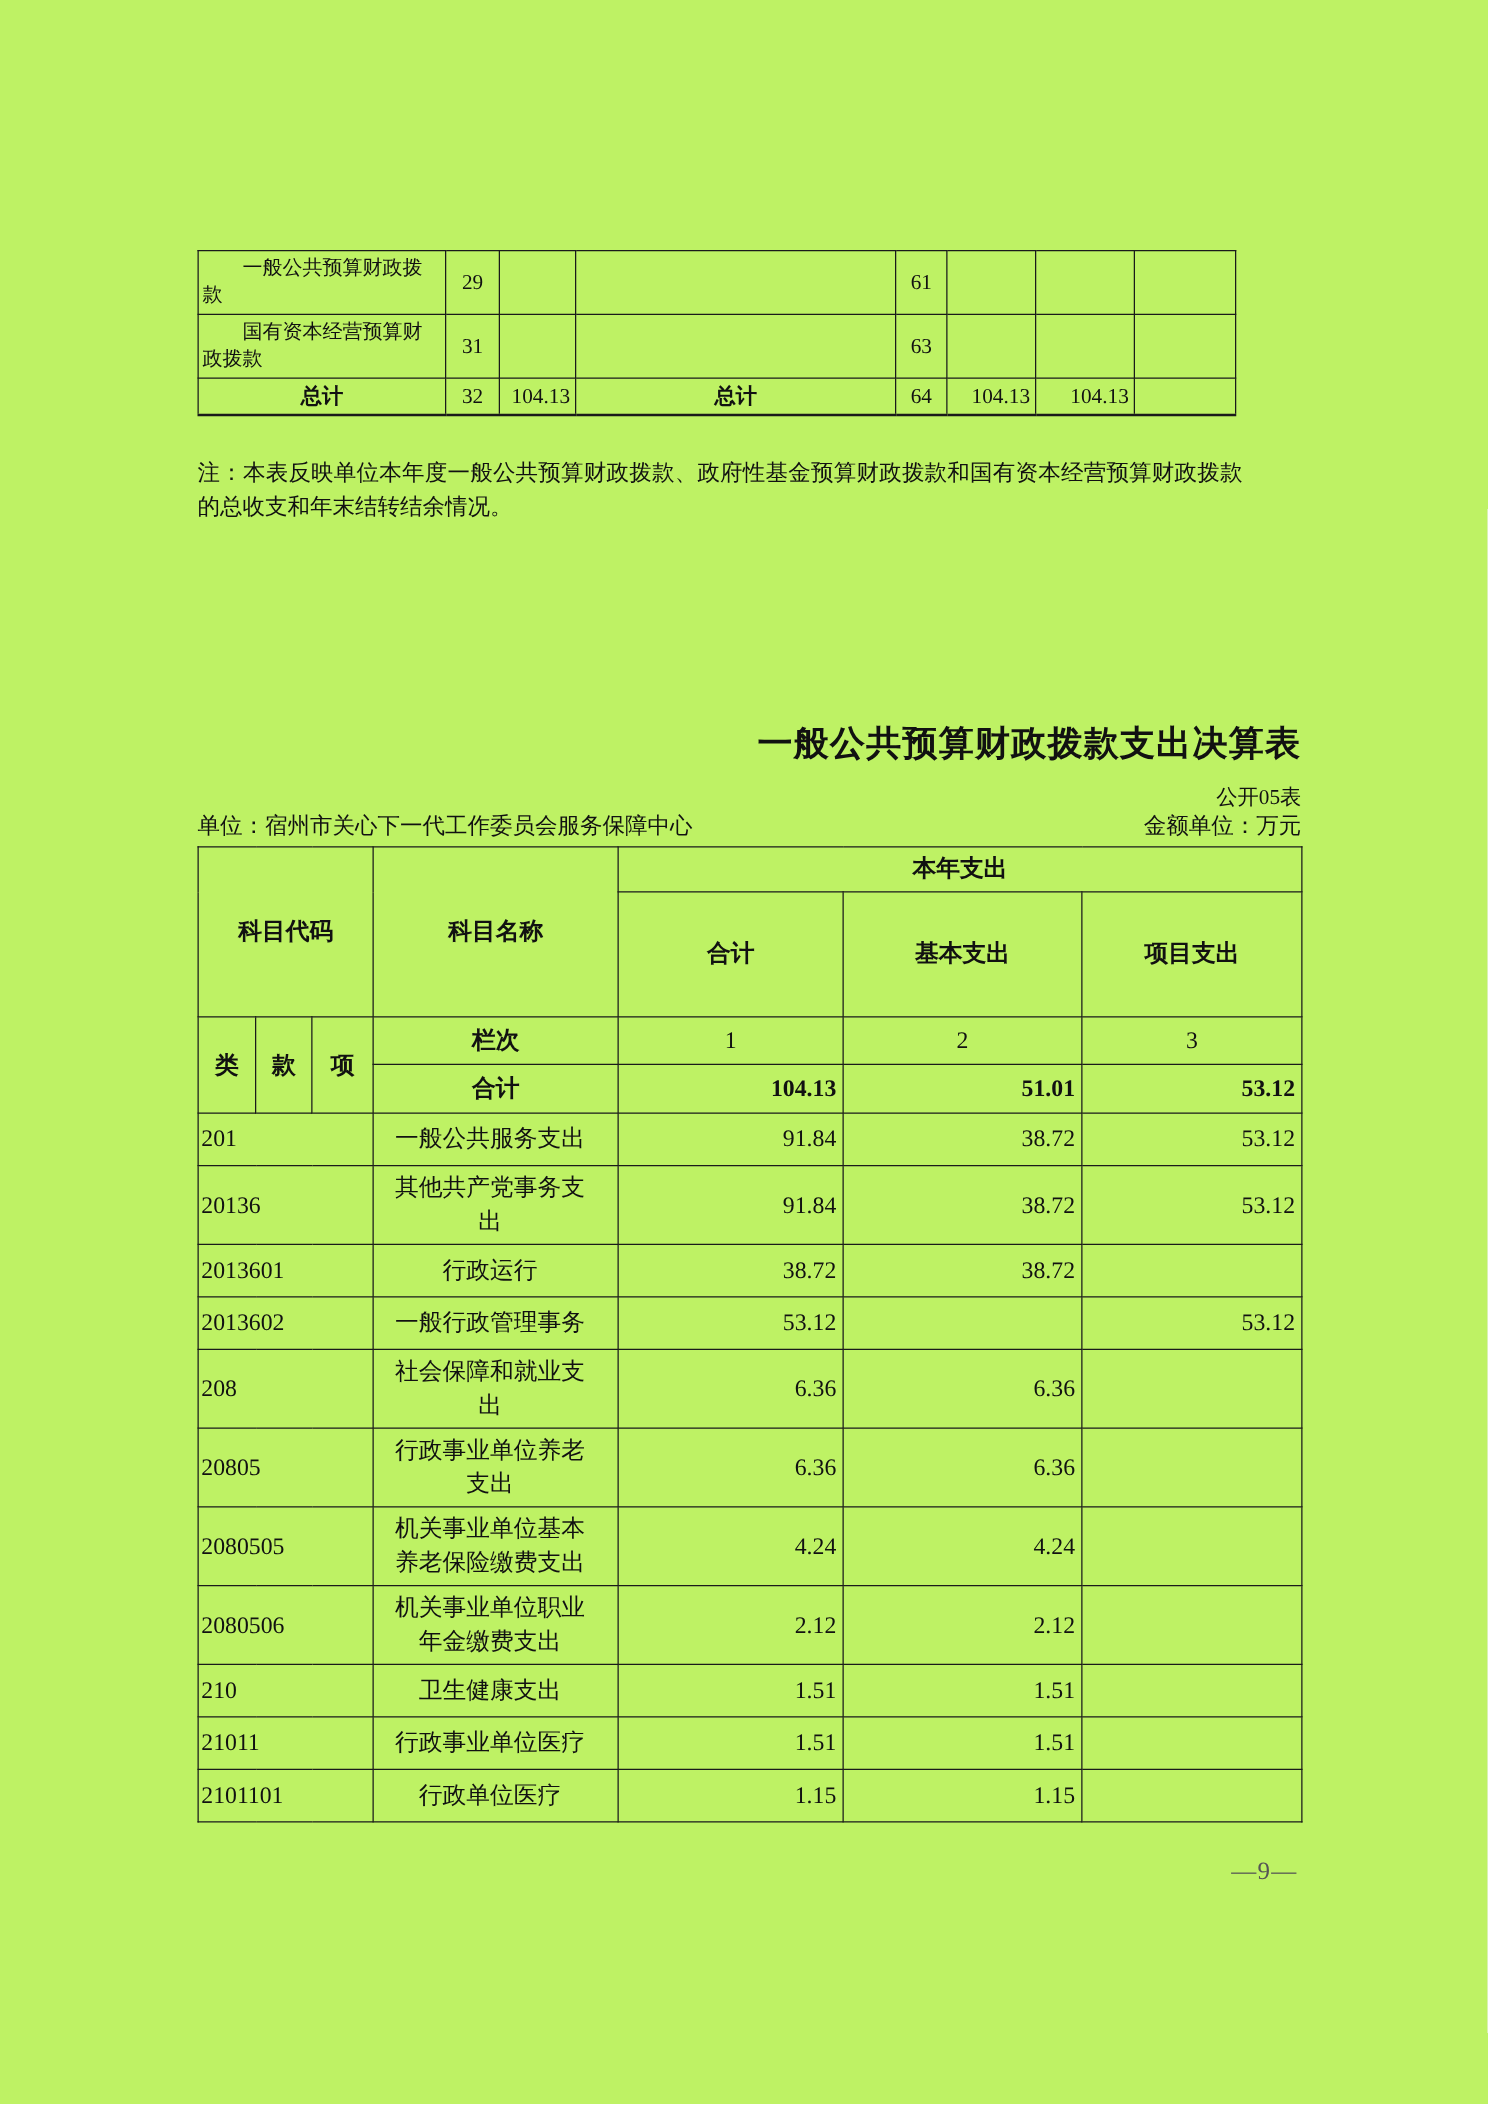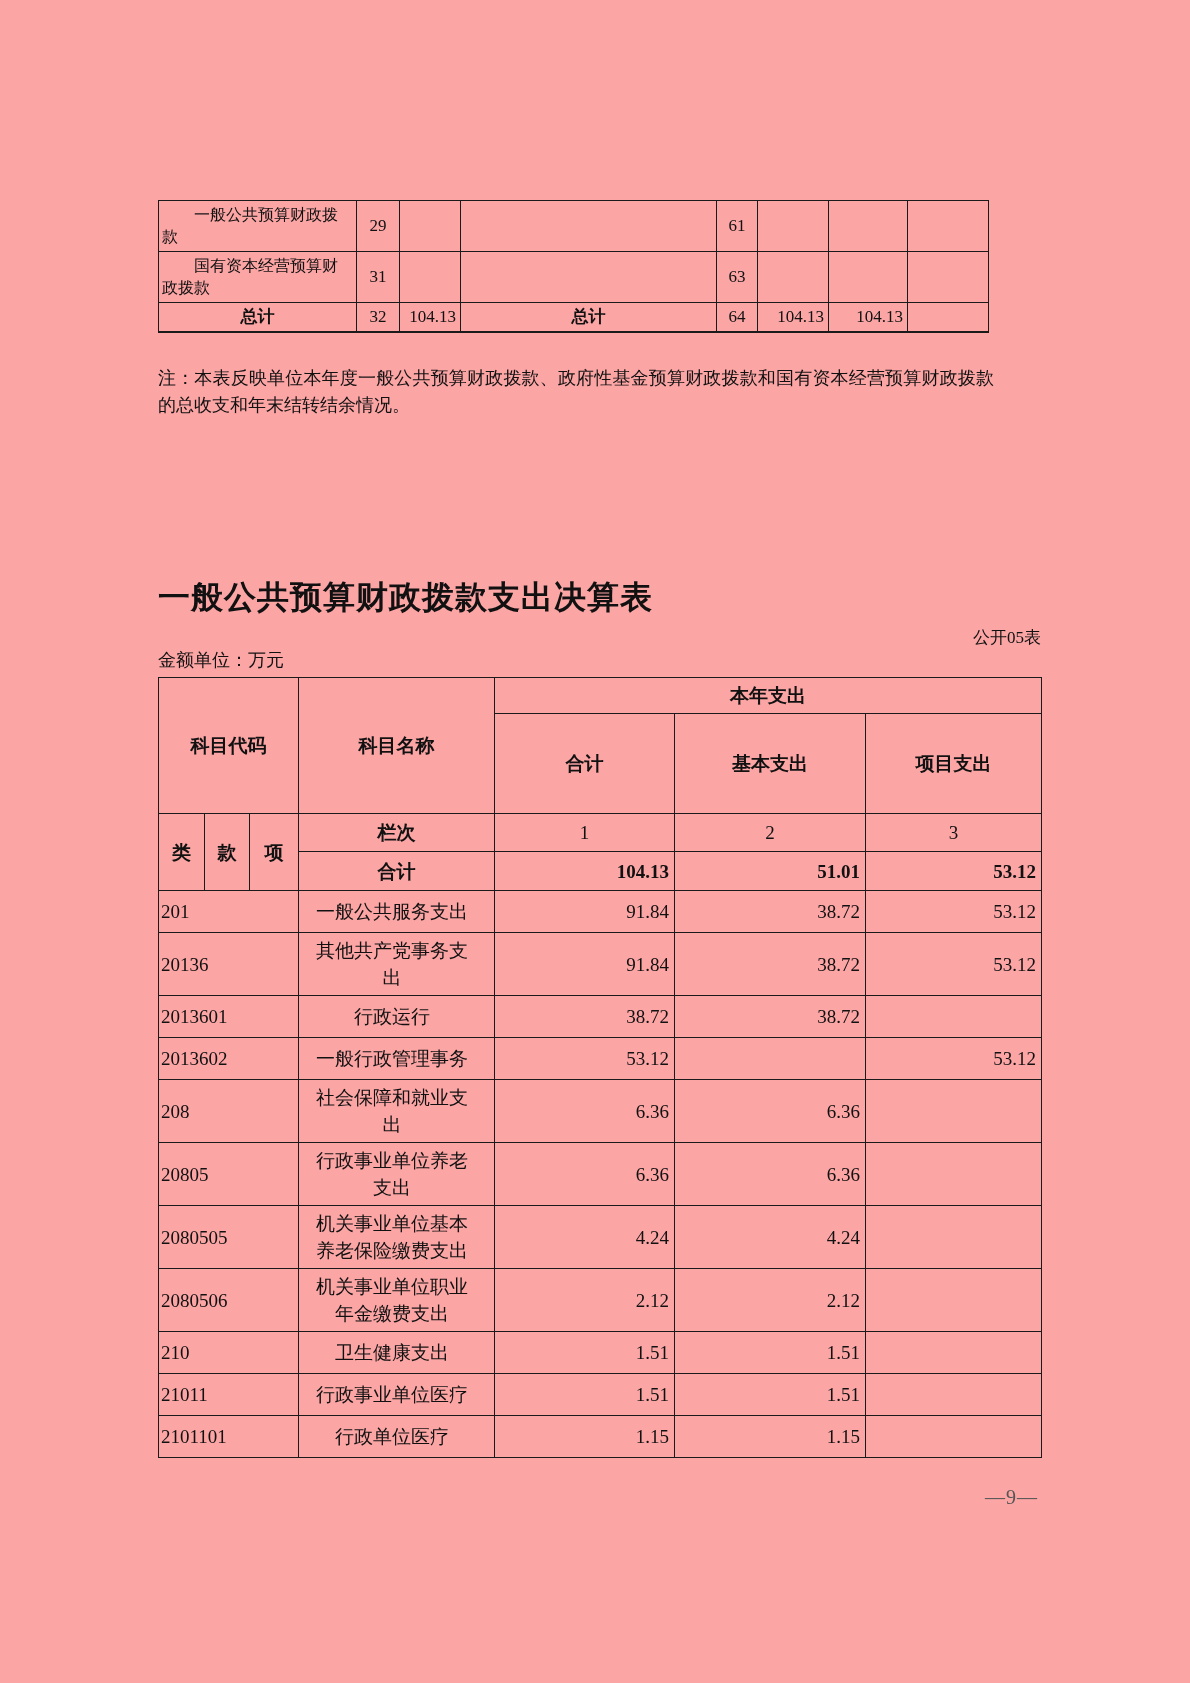--- a/index.html
+++ b/index.html
@@ -1,39 +1,39 @@
 <!DOCTYPE html>
 <html><head>
 <meta charset="utf-8">
 <style>
   * { margin:0; padding:0; box-sizing:border-box; }
   html,body { background:#f0f0f0; }
   .page {
     position:relative; width:1190px; height:1683px; margin:0 auto;
-    background:#fca5a5; color:#111;
+    background:#bef264; color:#111;
     font-family:"Liberation Serif","DejaVu Serif",serif;
     overflow:hidden;
   }
   table { border-collapse:collapse; table-layout:fixed; }
   td,th { border:1px solid #1a1a1a; vertical-align:middle; font-weight:normal; overflow:hidden; }
 
   
   .t1 { position:absolute; left:158px; top:200px; width:830px; font-size:17px; }
   .t1 td { padding:3px 3px; line-height:22px; height:30px; }
   .t1 td.lbl { text-align:left; text-indent:32px; font-size:16px; }
   .t1 td.ctr { text-align:center; }
   .t1 td.num { text-align:right; padding-right:4px; }
   .t1 tr.total td { height:26px; border-bottom:2px solid #1a1a1a; }
   .t1 td.total-label { text-align:center; text-indent:0; font-weight:bold;margin-left:35px; }
 
   .note { position:absolute; left:158px; top:365px; width:836px;
           font-size:18px; line-height:27px; text-align:justify; }
 
-  .title { position:absolute; left:158px; top:576px; width:883px; text-align:left;
-           font-size:32px; font-weight:bold; letter-spacing:1px;
+  .title { position:absolute; left:158px; top:576px; width:883px; text-align:right;
+           font-size:28px; font-weight:bold; letter-spacing:1px;
            font-family:Liberation Sans, sans-serif; }
   .doc-label { position:absolute; top:626px; right:149px; font-size:17px; }
   .meta { position:absolute; left:158px; top:648px; width:883px; font-size:18px;
           display:flex; justify-content:space-between; }
 
   
   .t2 { position:absolute; left:158px; top:677px; width:883px; font-size:19px; }
   .t2 th,.t2 td { padding:4px 4px; line-height:27px; }
   .t2 tr.hr1 { height:35px; }
   .t2 tr.hr2 { height:100px; }
@@ -102,20 +102,21 @@
     </tbody>
   </table>
 
   <p class="note">注：本表反映单位本年度一般公共预算财政拨款、政府性基金预算财政拨款和国有资本经营预算财政拨款的总收支和年末结转结余情况。</p>
 
   <h1 class="title">一般公共预算财政拨款支出决算表</h1>
 
   <div class="doc-label">公开05表</div>
 
   <div class="meta">
+    <span>单位：宿州市关心下一代工作委员会服务保障中心</span>
     <span>金额单位：万元</span>
   </div>
 
   <table class="t2">
     <colgroup>
       <col style="width:46px">
         <col style="width:45px">
         <col style="width:49px">
         <col style="width:196px">
       <col style="width:180px">

